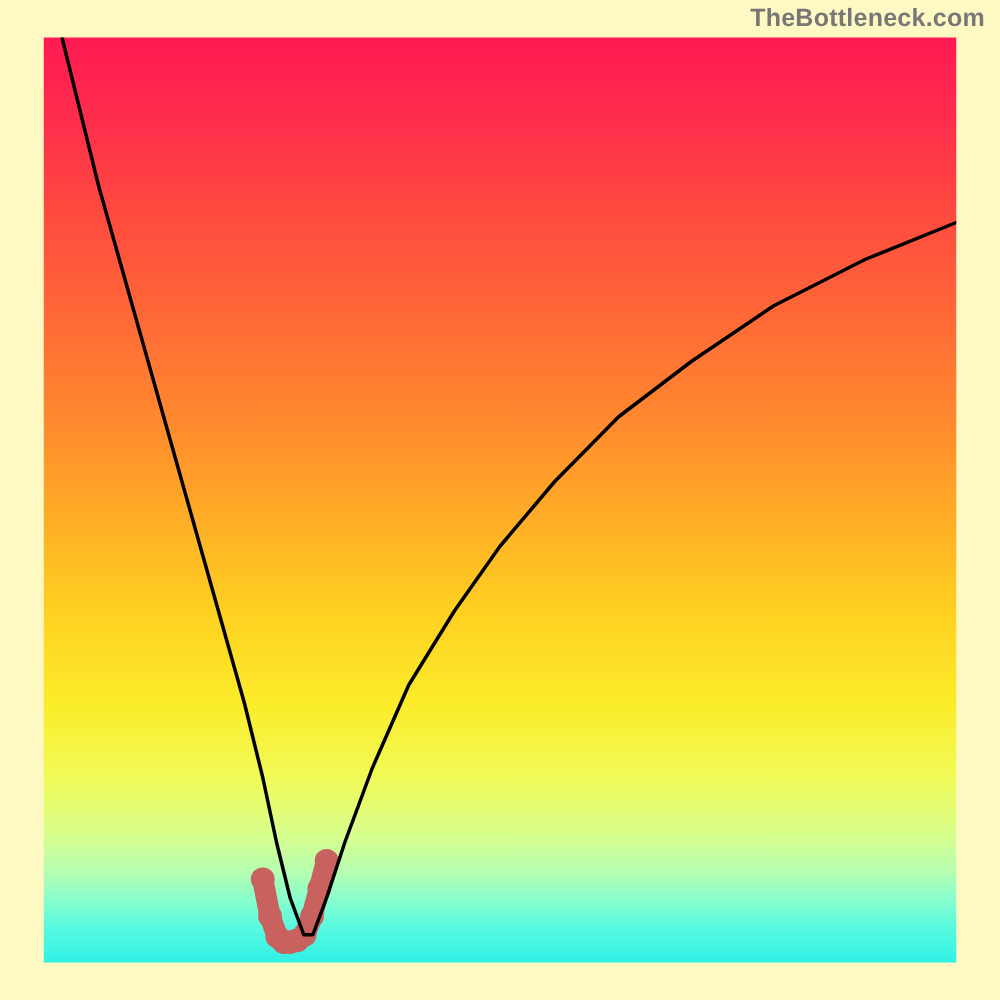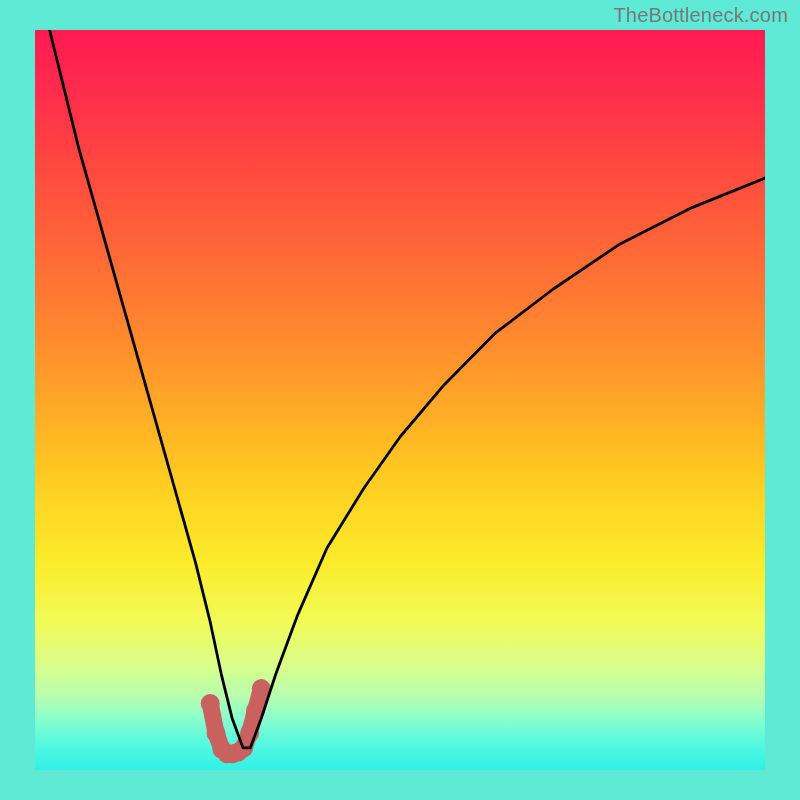--- a/index.html
+++ b/index.html
@@ -7,21 +7,22 @@
     padding: 0;
     width: 800px;
     height: 800px;
     background: #000;
     overflow: hidden;
   }
   .outer {
     position: relative;
     width: 800px;
     height: 800px;
-    background: #5eead4;
+    background: #fef9c3;
+    font-weight: bold;
   }
   .attribution {
     position: absolute;
     top: 4px;
     right: 12px;
     color: #777;
     font-family: Arial, Helvetica, sans-serif;
     font-size: 20px;
     letter-spacing: 0.2px;
     z-index: 10;

